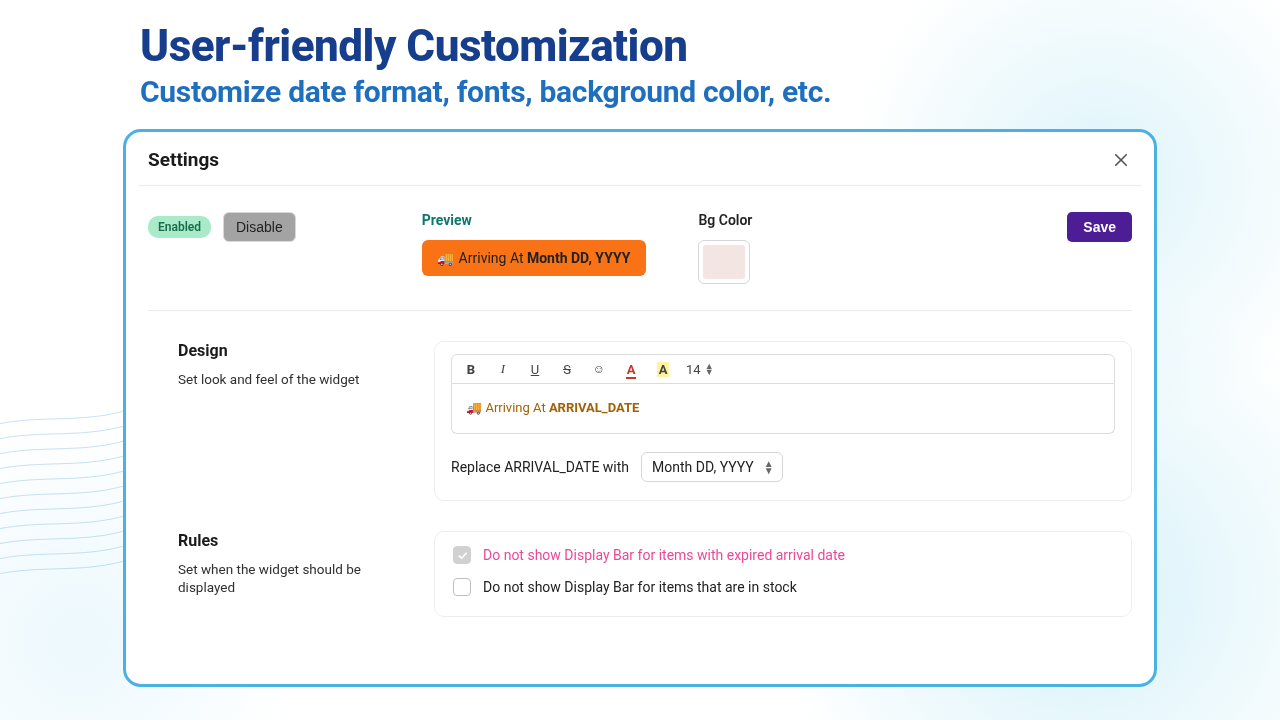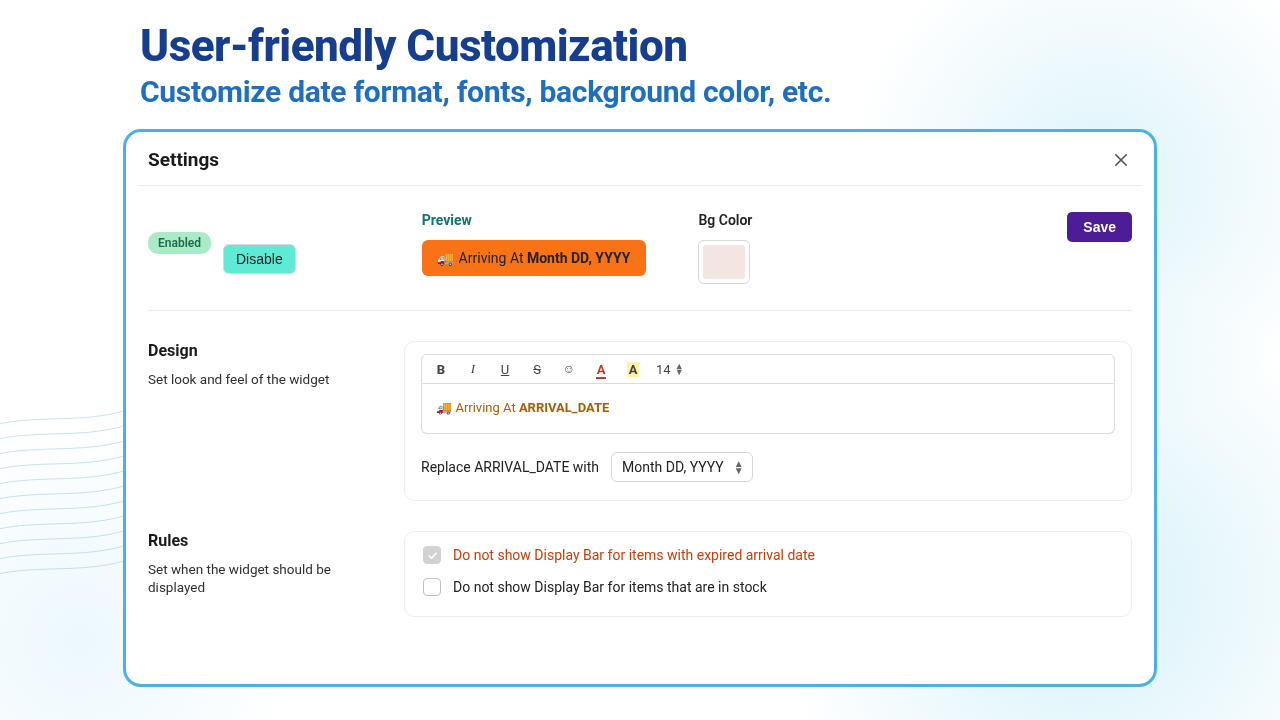--- a/index.html
+++ b/index.html
@@ -22,38 +22,38 @@
   .modal-header { display: flex; align-items: center; justify-content: space-between; padding: 16px 22px 14px; }
   .modal-title { font-size: 19px; font-weight: 700; color: #1a1a1a; }
   .close-x { width: 22px; height: 22px; display: flex; align-items: center; justify-content: center; color: #555; cursor: pointer; }
   .close-x svg { width: 18px; height: 18px; }
 
   .hr { height: 1px; background: #ececec; margin: 0 12px; }
 
   .card-row1 { display: flex; align-items: flex-start; padding: 26px 22px 26px; gap: 28px; }
   .status-block { display: flex; align-items: center; gap: 12px; }
   .badge-enabled { background: #a9ebc8; color: #1a6b4b; font-size: 12px; font-weight: 600; padding: 4px 10px; border-radius: 10px; }
-  .btn-outline { background: #5eead4; border: 1px solid #d8d8d8; border-radius: 6px; padding: 6px 12px; font-size: 14px; color: #222; cursor: pointer; margin-top: 32px; }
+  .btn-outline { background: #a3a3a3; border: 1px solid #d8d8d8; border-radius: 6px; padding: 6px 12px; font-size: 14px; color: #222; cursor: pointer; }
 
   .preview-block { margin-left: 98px; }
   .label-sm { font-size: 14px; font-weight: 700; color: #0f766e; margin-bottom: 12px; }
   .label-sm.weak { font-weight: 600; color: #222; }
   .preview-chip { background: #f97316; border-radius: 6px; padding: 10px 16px; font-size: 14px; color: #222; }
   .preview-chip .bold { font-weight: 700; }
 
   .bg-block { margin-left: 24px; }
   .bg-swatch { width: 52px; height: 44px; border: 1px solid #d6d6d6; border-radius: 6px; padding: 4px; }
   .bg-swatch .inner { width: 100%; height: 100%; border-radius: 3px; }
 
   .save-block { margin-left: auto; }
   .btn-save { background: #4c1d95; color: #fff; border: none; border-radius: 5px; padding: 7px 16px; font-size: 14px; font-weight: 600; cursor: pointer; }
 
   .hr2 { height: 1px; background: #ececec; margin: 0 22px 22px; }
 
-  .section { display: flex; padding: 8px 22px 26px; gap: 34px; }
+  .section { display: flex; padding: 8px 22px 26px; gap: 34px; margin-left: 30px; }
   .section-left { width: 222px; flex-shrink: 0; }
   .section-left .sec-title { font-size: 16px; font-weight: 700; color: #1a1a1a; margin-bottom: 10px; }
   .section-left .sec-desc  { font-size: 13.5px; color: #303030; line-height: 1.35; }
 
   .design-card { flex: 1; border: 1px solid #eeeeee; border-radius: 10px; padding: 12px 16px 18px; background: #fff; }
   .toolbar { border: 1px solid #dcdcdc; border-radius: 6px 6px 0 0; padding: 6px 10px; display: flex; align-items: center; gap: 14px; color: #444; font-size: 13px; }
   .toolbar .tb { width: 18px; text-align: center; cursor: pointer; }
   .toolbar .tb.bold { font-weight: 800; }
   .toolbar .tb.italic { font-style: italic; font-family: Georgia, serif; }
   .toolbar .tb.uline { text-decoration: underline; }
@@ -64,21 +64,21 @@
   .toolbar .size-sel { display: flex; align-items: center; gap: 4px; cursor: pointer; }
   .editor-body { border: 1px solid #dcdcdc; border-top: none; border-radius: 0 0 6px 6px; padding: 16px 14px 18px; font-size: 13px; color: #a16207; }
   .editor-body .bold { font-weight: 700; }
 
   .replace-row { margin-top: 18px; display: flex; align-items: center; gap: 12px; font-size: 14px; color: #222; }
   .select-lite { border: 1px solid #d6d6d6; border-radius: 6px; padding: 6px 28px 6px 10px; font-size: 14px; background: #fff; position: relative; cursor: pointer; }
   .select-caret { position: absolute; right: 8px; top: 50%; transform: translateY(-50%); font-size: 10px; color: #666; line-height: 7px; }
 
   .rules-card { flex: 1; border: 1px solid #eeeeee; border-radius: 10px; padding: 14px 18px 6px; background: #fff; }
   .rule-line { display: flex; align-items: center; gap: 12px; font-size: 14px; color: #222; margin-bottom: 14px; }
-  .rule-line.dim { color: #c2410c; }
+  .rule-line.dim { color: #ec4899; }
   .chk { width: 18px; height: 18px; border-radius: 4px; border: 1.5px solid #bfbfbf; display: flex; align-items: center; justify-content: center; background: #fff; cursor: pointer; flex-shrink: 0; }
   .chk.locked { background: #d1d1d1; border-color: #d1d1d1; cursor: default; }
   .chk.locked svg { width: 11px; height: 11px; stroke: #fff; }
 </style>
 </head>
 <body>
 
 <div class="bg-tint-tr"></div>
 <div class="bg-tint-br"></div>
 <div class="bg-tint-bl"></div>

